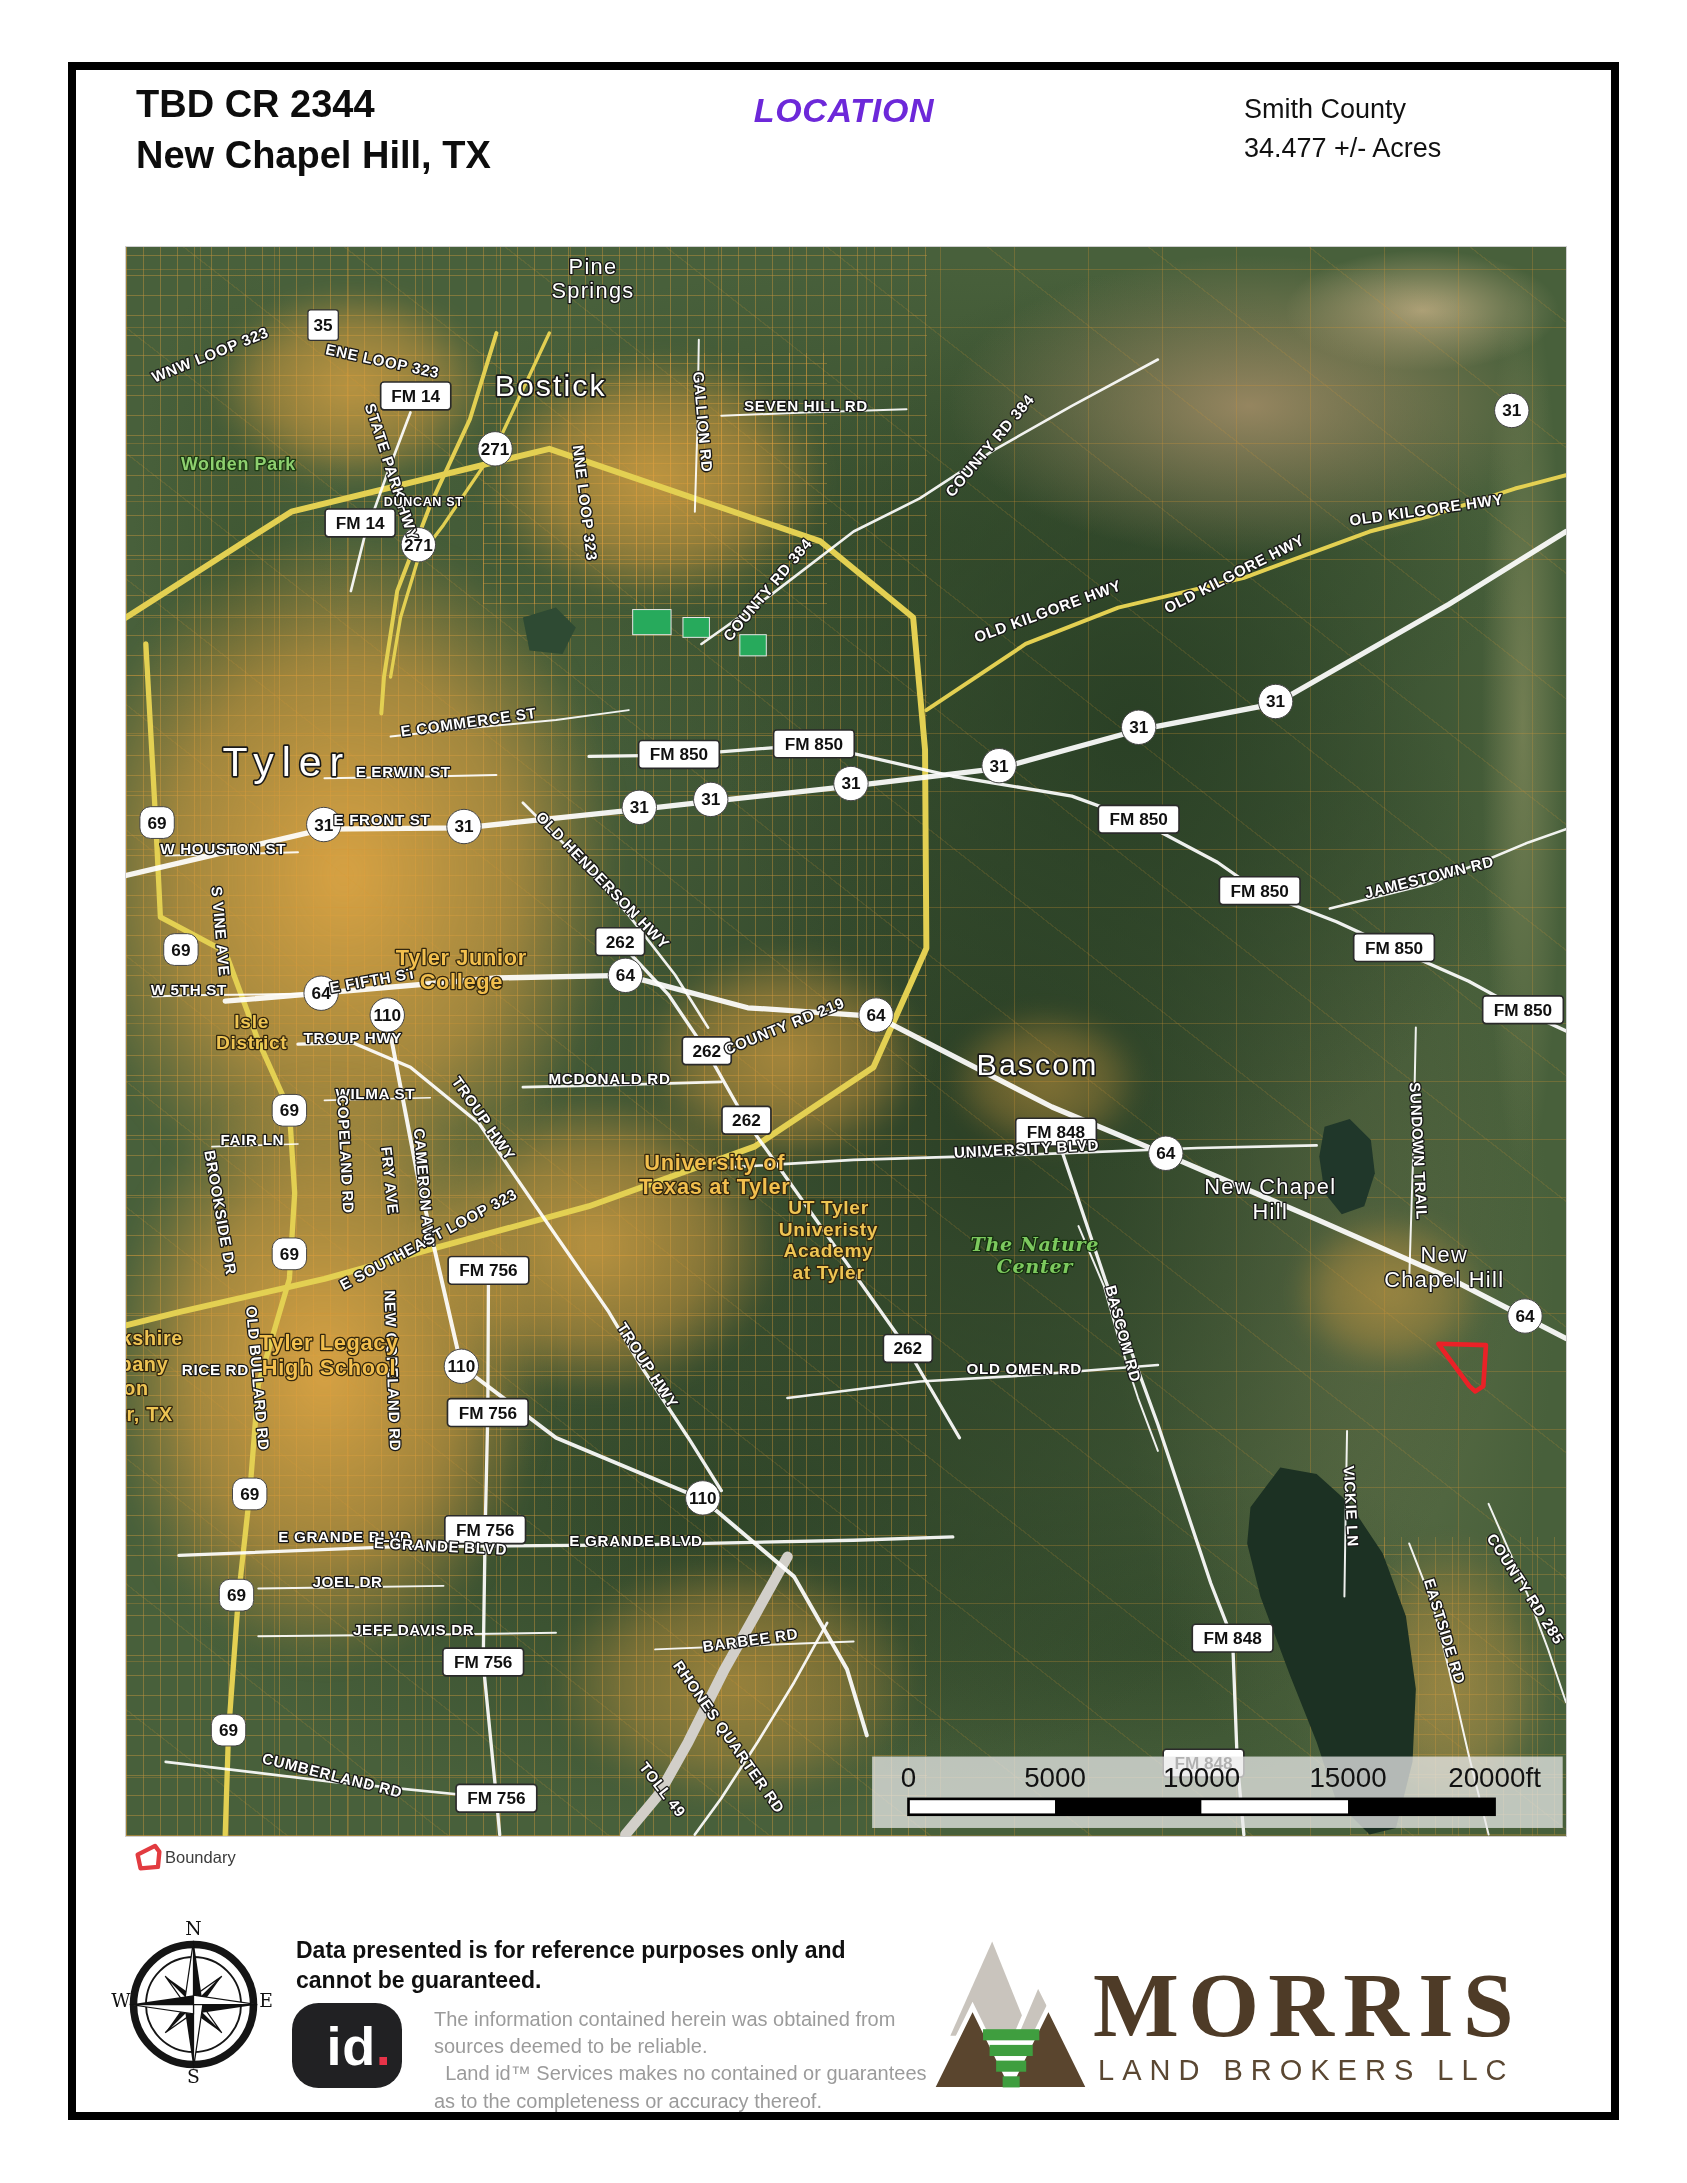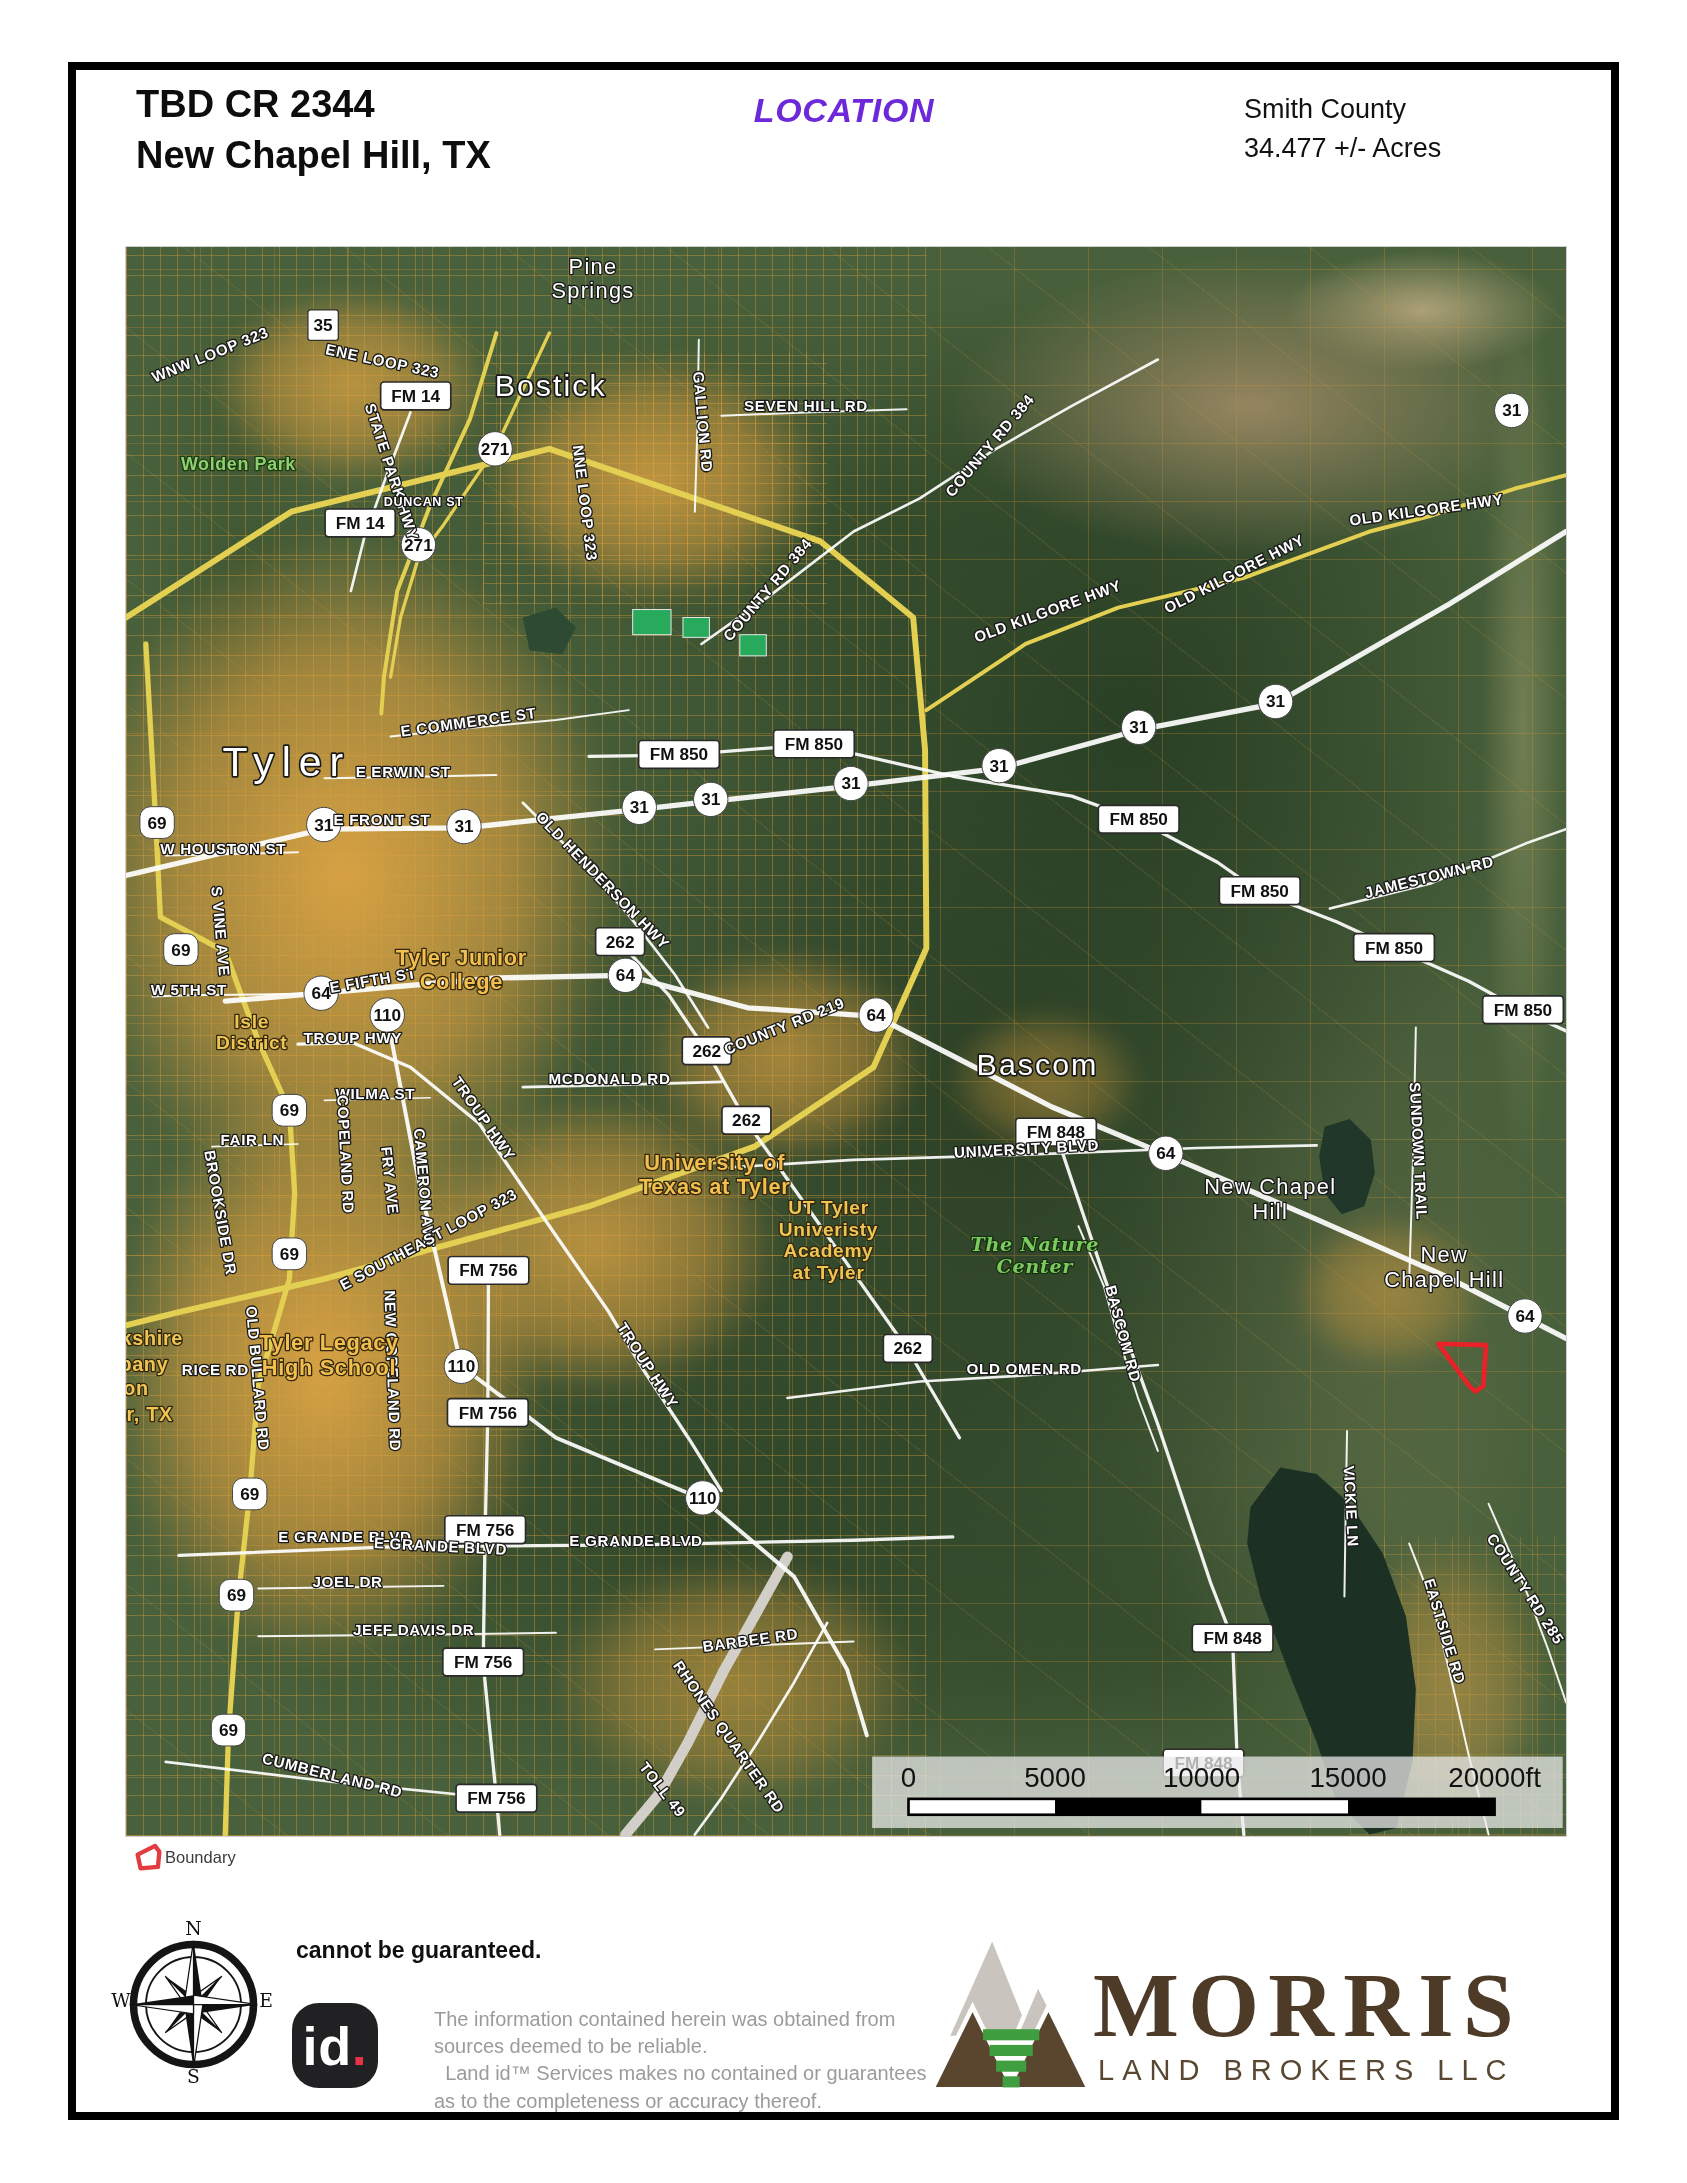--- a/index.html
+++ b/index.html
@@ -48,21 +48,21 @@
   .frag{font-size:30px;fill:#eec453;stroke:#33270e;}
   .shtxt{font-family:"Liberation Sans",sans-serif;font-weight:700;fill:#101010;}
   
   .legend{position:absolute;left:134px;top:1843px;display:flex;align-items:center;gap:2px;}
   .legend .txt{font-size:16.5px;color:#3c3c3c;}
   
   #compass{position:absolute;left:111px;top:1917px;width:165px;height:175px;}
   .cletter{font-family:"DejaVu Serif",serif;font-size:30px;fill:#111;}
   .bolddisc{position:absolute;left:296px;top:1936px;font-size:23px;font-weight:700;color:#101010;line-height:1.3;}
   .idlogo{position:absolute;left:292px;top:2003px;width:86px;height:85px;background:#212123;border-radius:26.5px;
-          display:flex;align-items:center;justify-content:center;color:#fff;font-size:54px;font-weight:800;letter-spacing:0.7px;}
+          display:flex;align-items:center;justify-content:center;color:#fff;font-size:54px;font-weight:800;letter-spacing:0.7px;padding-left:24px;}
   .idlogo .dot{color:#e73348;}
   .idtext{position:absolute;left:390px;top:2006px;font-size:20px;color:#9b9b9b;line-height:1.36;margin-left:44px;}
   .idtext div{white-space:pre-wrap;}
   #morrisicon{position:absolute;left:932px;top:1937px;width:157px;height:153px;}
   .morris-name{position:absolute;left:1093px;top:1953px;font-family:"Liberation Serif",serif;font-weight:900;font-size:91px;color:#4e3b27;letter-spacing:9.3px;}
   .morris-sub{position:absolute;left:1098px;top:2054px;font-size:29px;color:#5a4732;letter-spacing:8px;font-weight:500;}
 </style>
 </head>
 <body>
 
@@ -442,20 +442,21 @@
     <path d="M0,-102 L-15,0 L0,0 Z" fill="#fff" stroke="#111" stroke-width="2" transform="rotate(180)"></path>
     <path d="M0,-102 L15,0 L0,0 Z" fill="#111" transform="rotate(270)"></path>
     <path d="M0,-102 L-15,0 L0,0 Z" fill="#fff" stroke="#111" stroke-width="2" transform="rotate(270)"></path>
     <text x="0" y="-112" text-anchor="middle" class="cletter">N</text>
     <text x="116" y="4" text-anchor="middle" class="cletter">E</text>
     <text x="0" y="126" text-anchor="middle" class="cletter">S</text>
     <text x="-116" y="4" text-anchor="middle" class="cletter">W</text>
   </svg>
 
 <div class="bolddisc">
+  <div>Data presented is for reference purposes only and</div>
   <div>cannot be guaranteed.</div>
 </div>
 
 <div class="idlogo">
   <span>id</span>
     <span class="dot">.</span>
 </div>
 
 <div class="idtext">
   <div>The information contained herein was obtained from</div>

